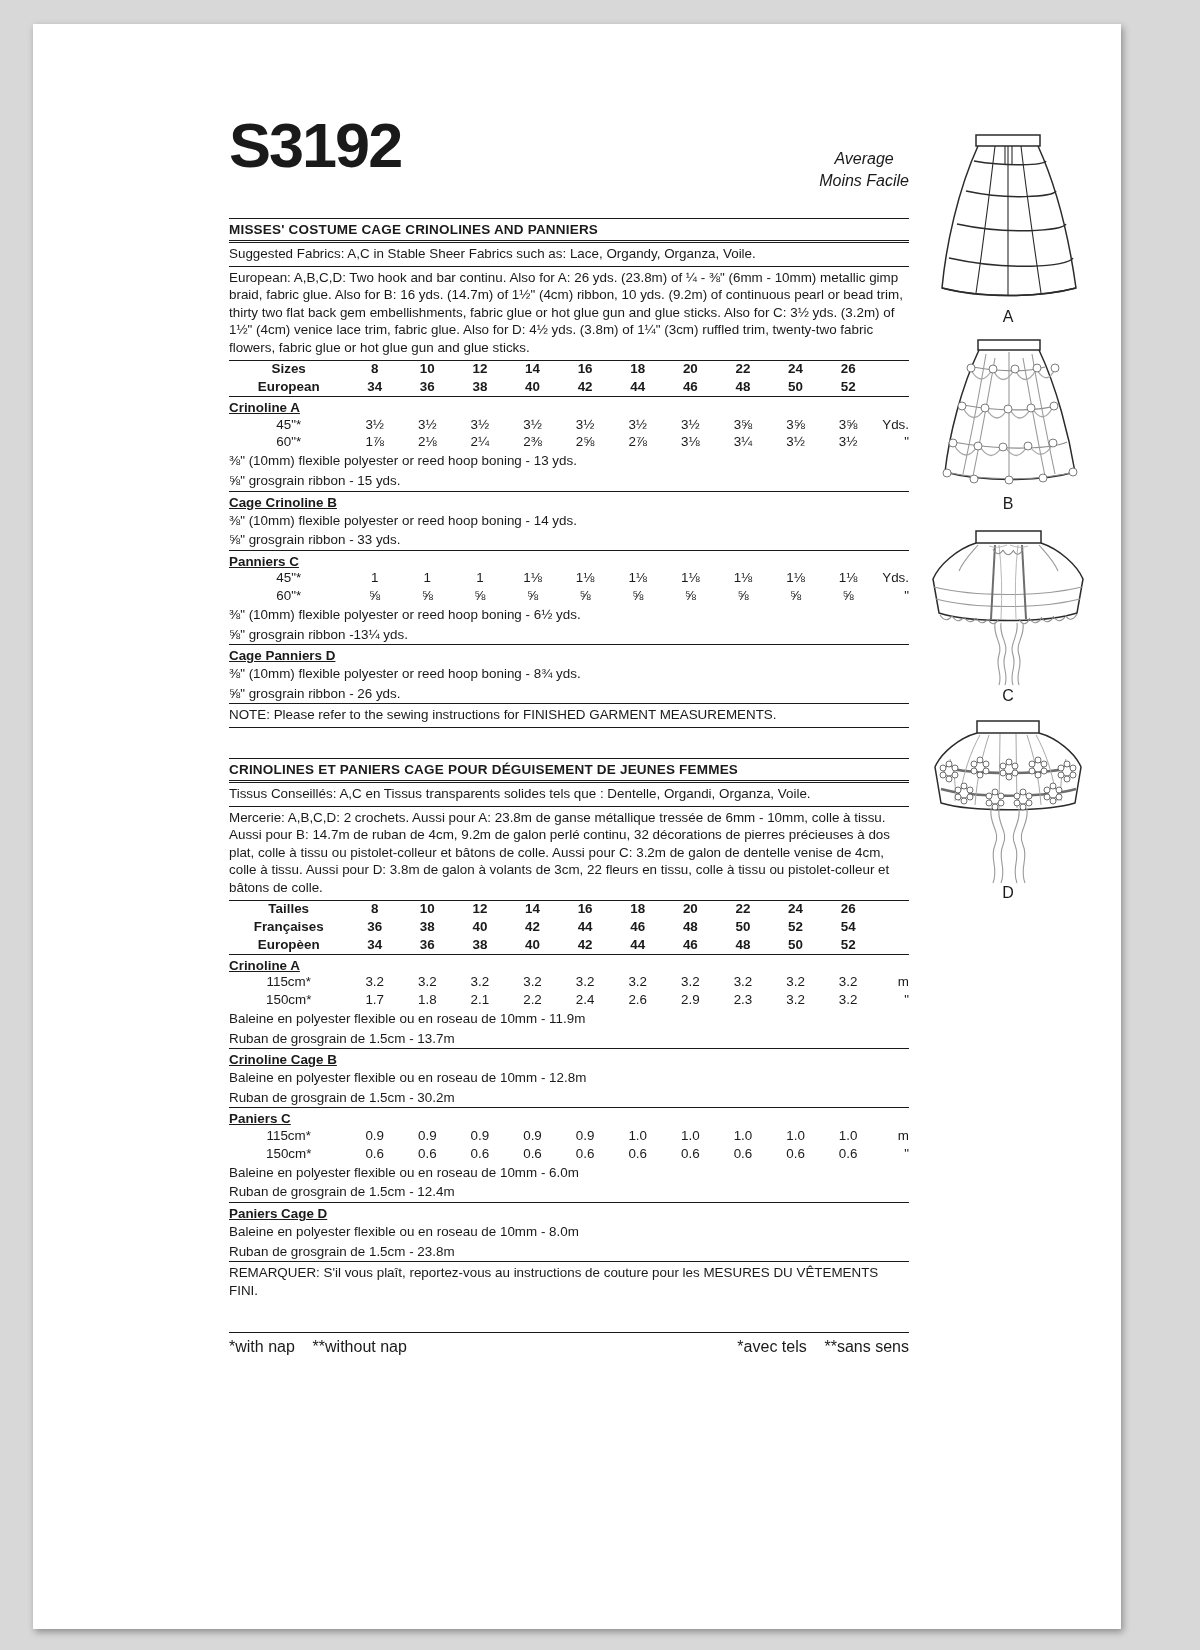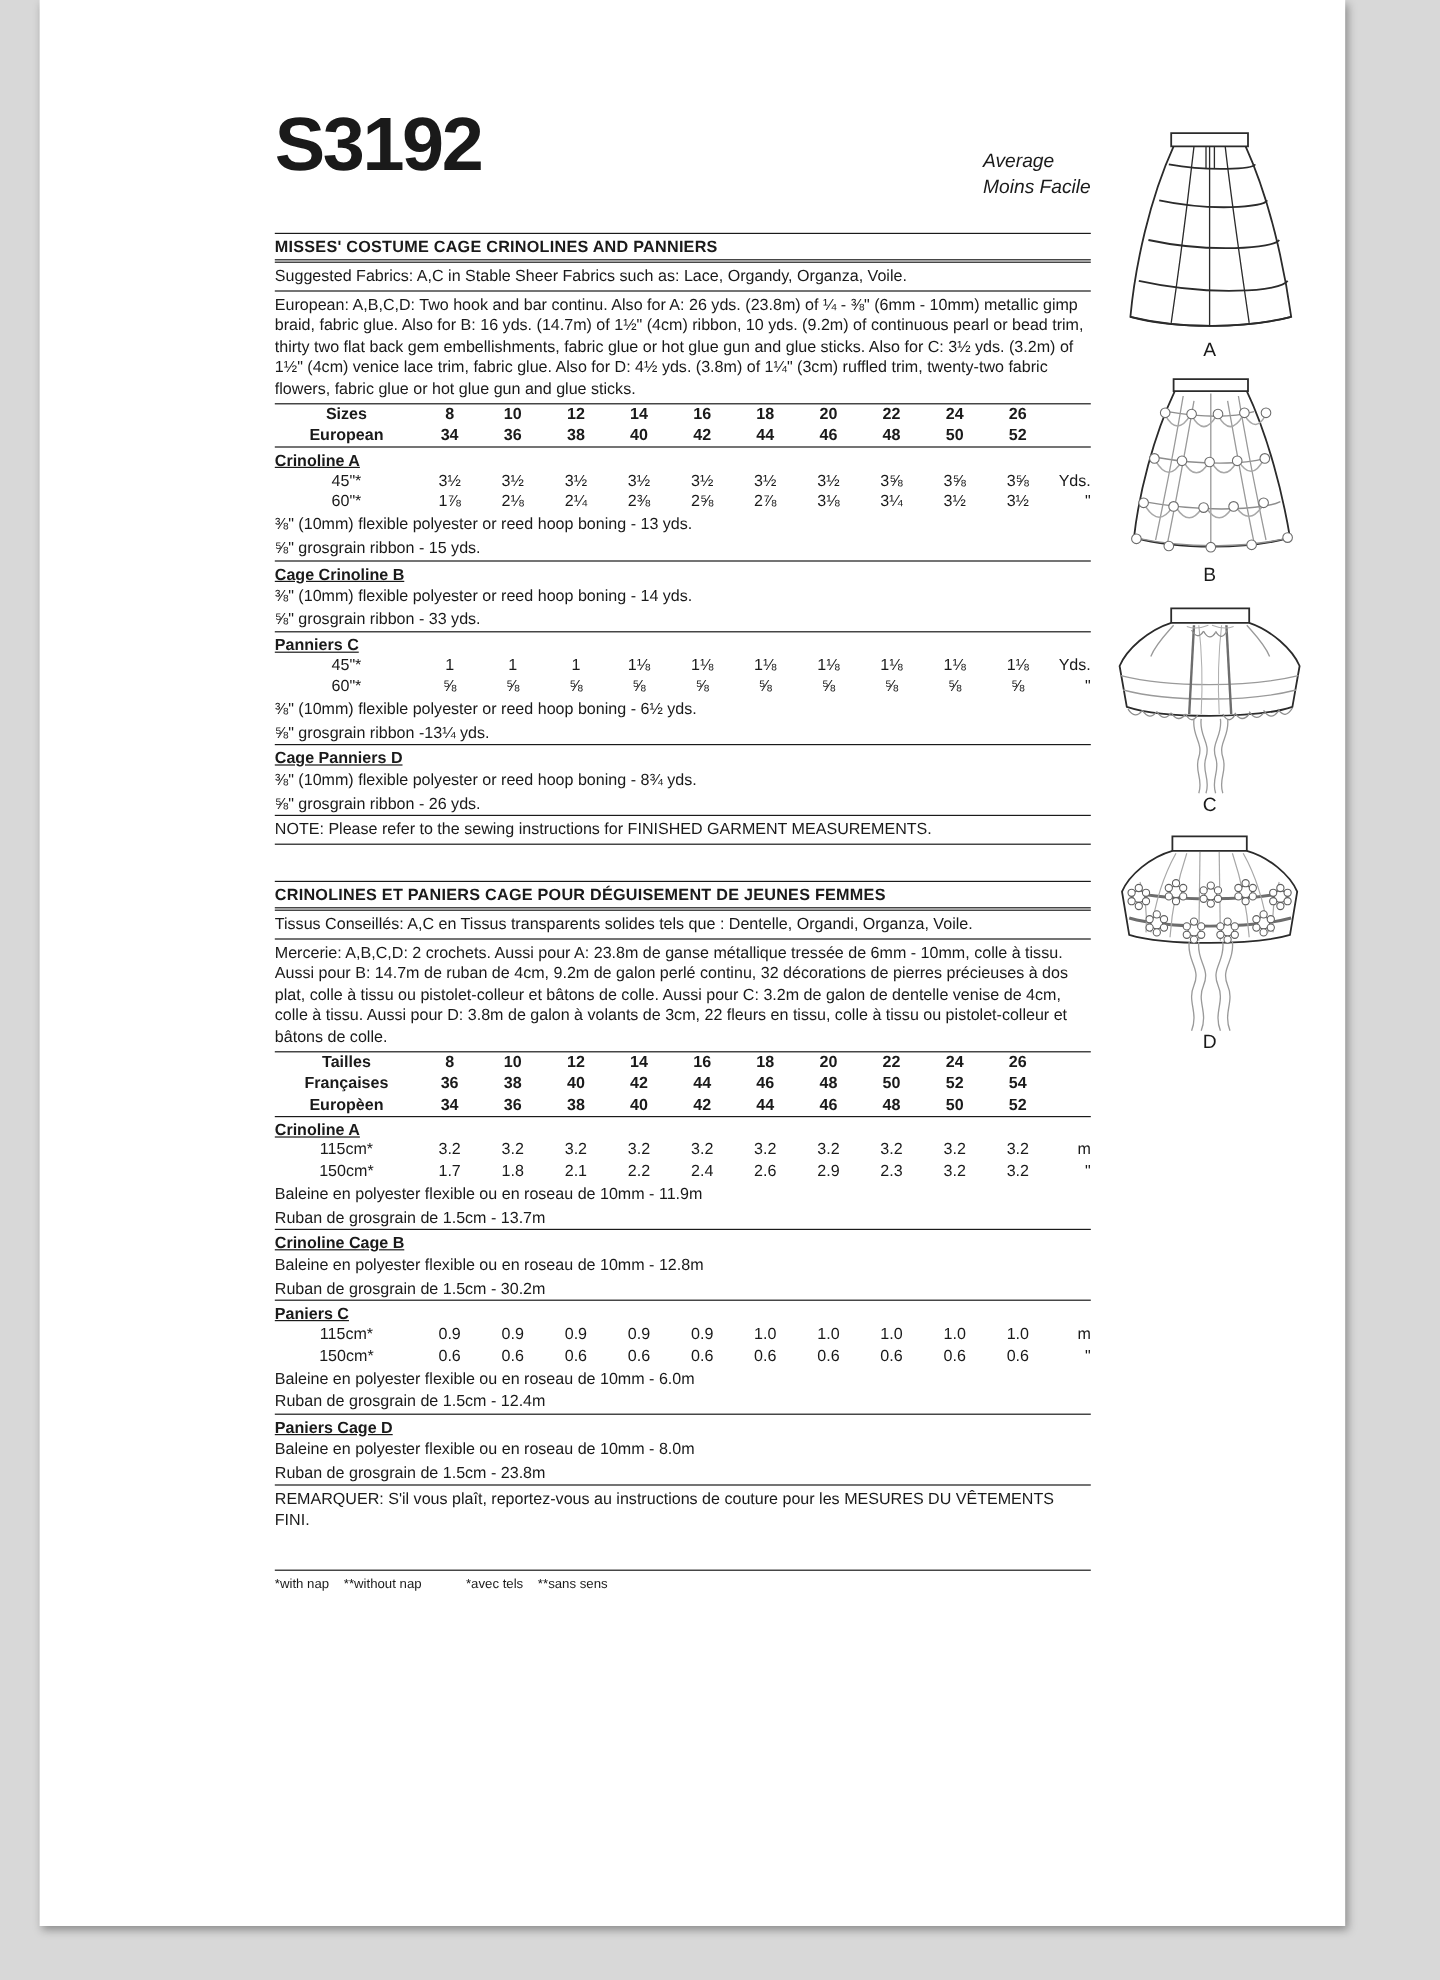--- a/index.html
+++ b/index.html
@@ -7,40 +7,40 @@
   body {
     width:1200px; height:1650px;
     background:#d8d8d8;
     font-family:"Liberation Sans", sans-serif;
     color:#1a1a1a;
     position:relative;
     overflow:hidden;
   }
   #envelope {
     position:absolute;
-    left:33px; top:0;
+    left:33px; top:24px;
     width:1088px; height:1605px;
     background:#ffffff;
     box-shadow:2px 3px 7px rgba(0,0,0,0.35);
   }
   #sheet {
     position:absolute;
     left:196px; top:86px;
     width:680px;
   }
   
   .hdr { position:relative; height:108px; }
   .patnum {
     font-size:63px; font-weight:bold; letter-spacing:-2px;
     line-height:1; margin:0; padding-top:4px;
     font-family:"Liberation Sans", sans-serif;
   }
   .difficulty {
     position:absolute; right:0; top:38px;
-    text-align:left; font-size:16px; line-height:1.35;margin-left:34px;
+    text-align:center; font-size:16px; line-height:1.35;margin-left:34px;
   }
   .difficulty i { font-style:italic; }
   
   .rule  { border-top:1.6px solid #1a1a1a; }
   .rule2 { border-top:3px double #1a1a1a; }
   
   .title {
     font-size:13.5px; font-weight:bold; letter-spacing:0.2px;
     padding:3px 0 3px 0; text-transform:uppercase;
   }
@@ -56,22 +56,22 @@
   }
   
   table.mt { width:100%; border-collapse:collapse; font-size:13.4px; }
   table.mt td { padding:0.6px 0; line-height:16.5px; white-space:nowrap; }
   td.lbl  { width:118px; text-align:center; }
   td.val  { width:52px; text-align:center; }
   td.unit { width:34px; text-align:right; padding-left:7px; }
   tr.bold td { font-weight:bold; }
   
   .footnote {
-    display:flex; 
-    font-size:11px; padding-top:5px;gap:37px;
+    display:flex; justify-content:space-between;
+    font-size:16px; padding-top:5px;
   }
   .footnote span { white-space:pre; }
   .gap-lg { height:30px; }
   
   .views { position:absolute; left:880px; top:96px; width:190px; }
   .view { position:relative; margin-bottom:6px; }
   .view svg { display:block; margin:0 auto; }
   .view-letter {
     text-align:center; font-size:16px; margin-top:-2px;
   }

